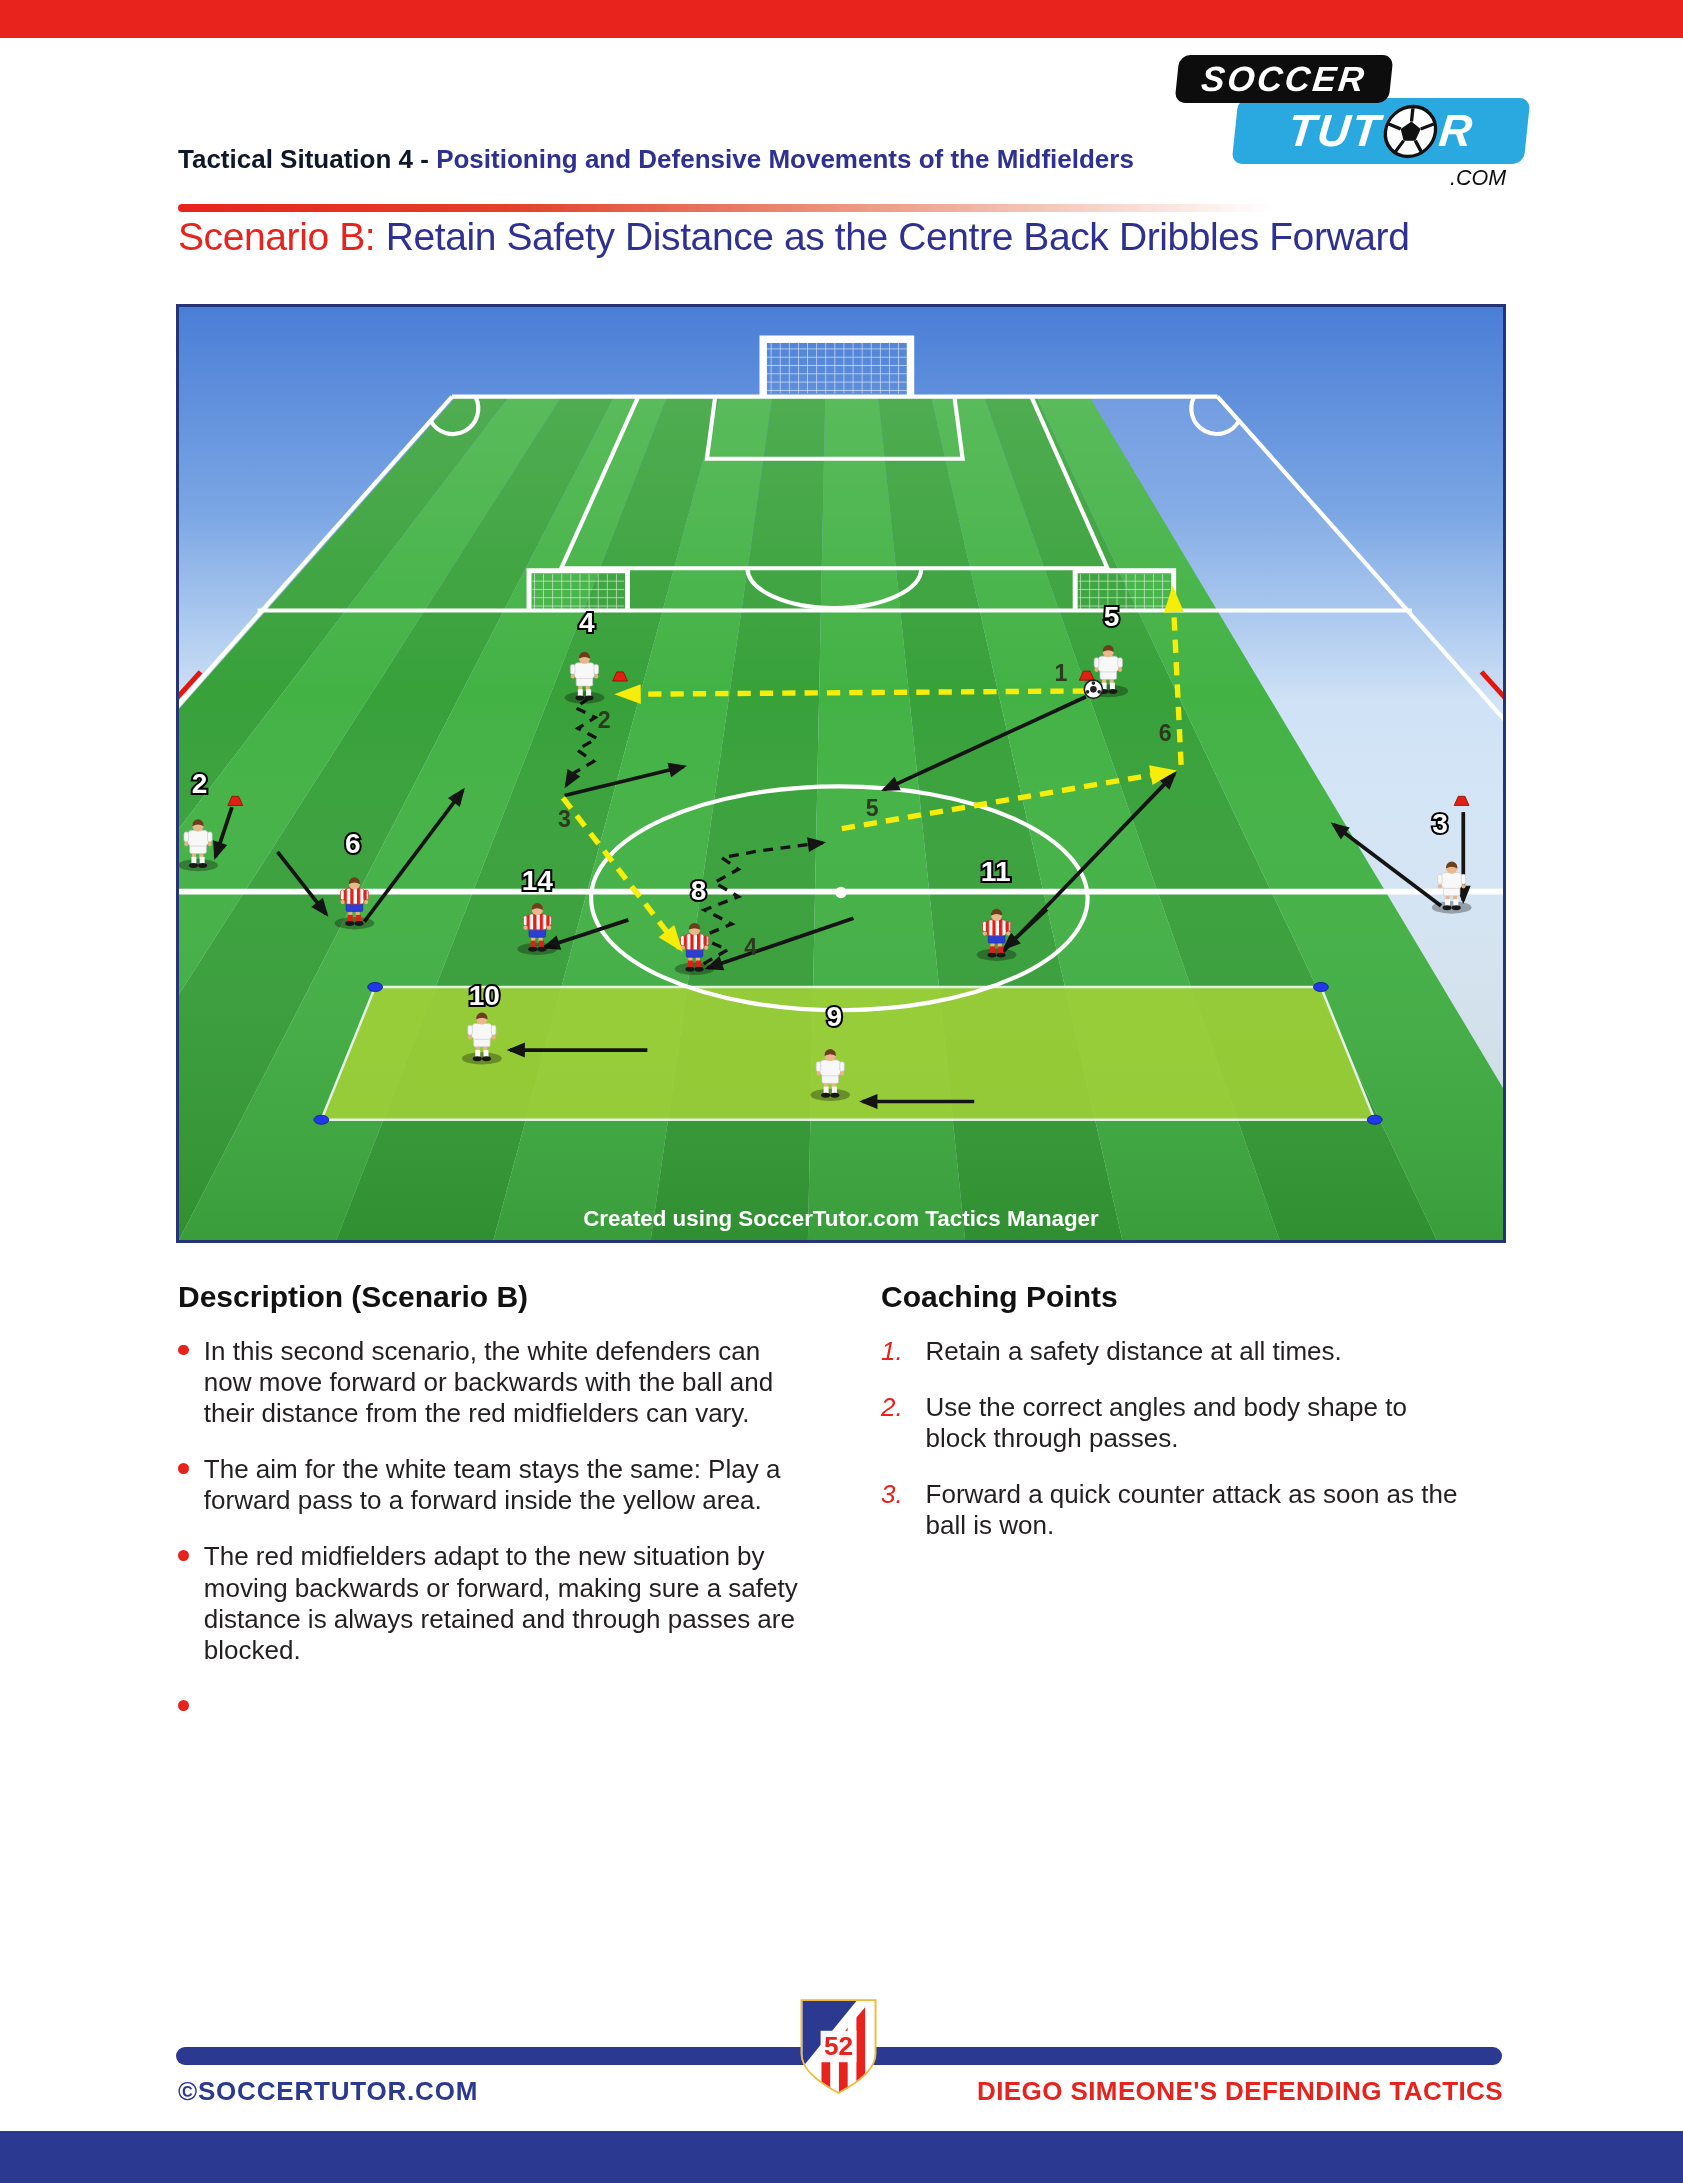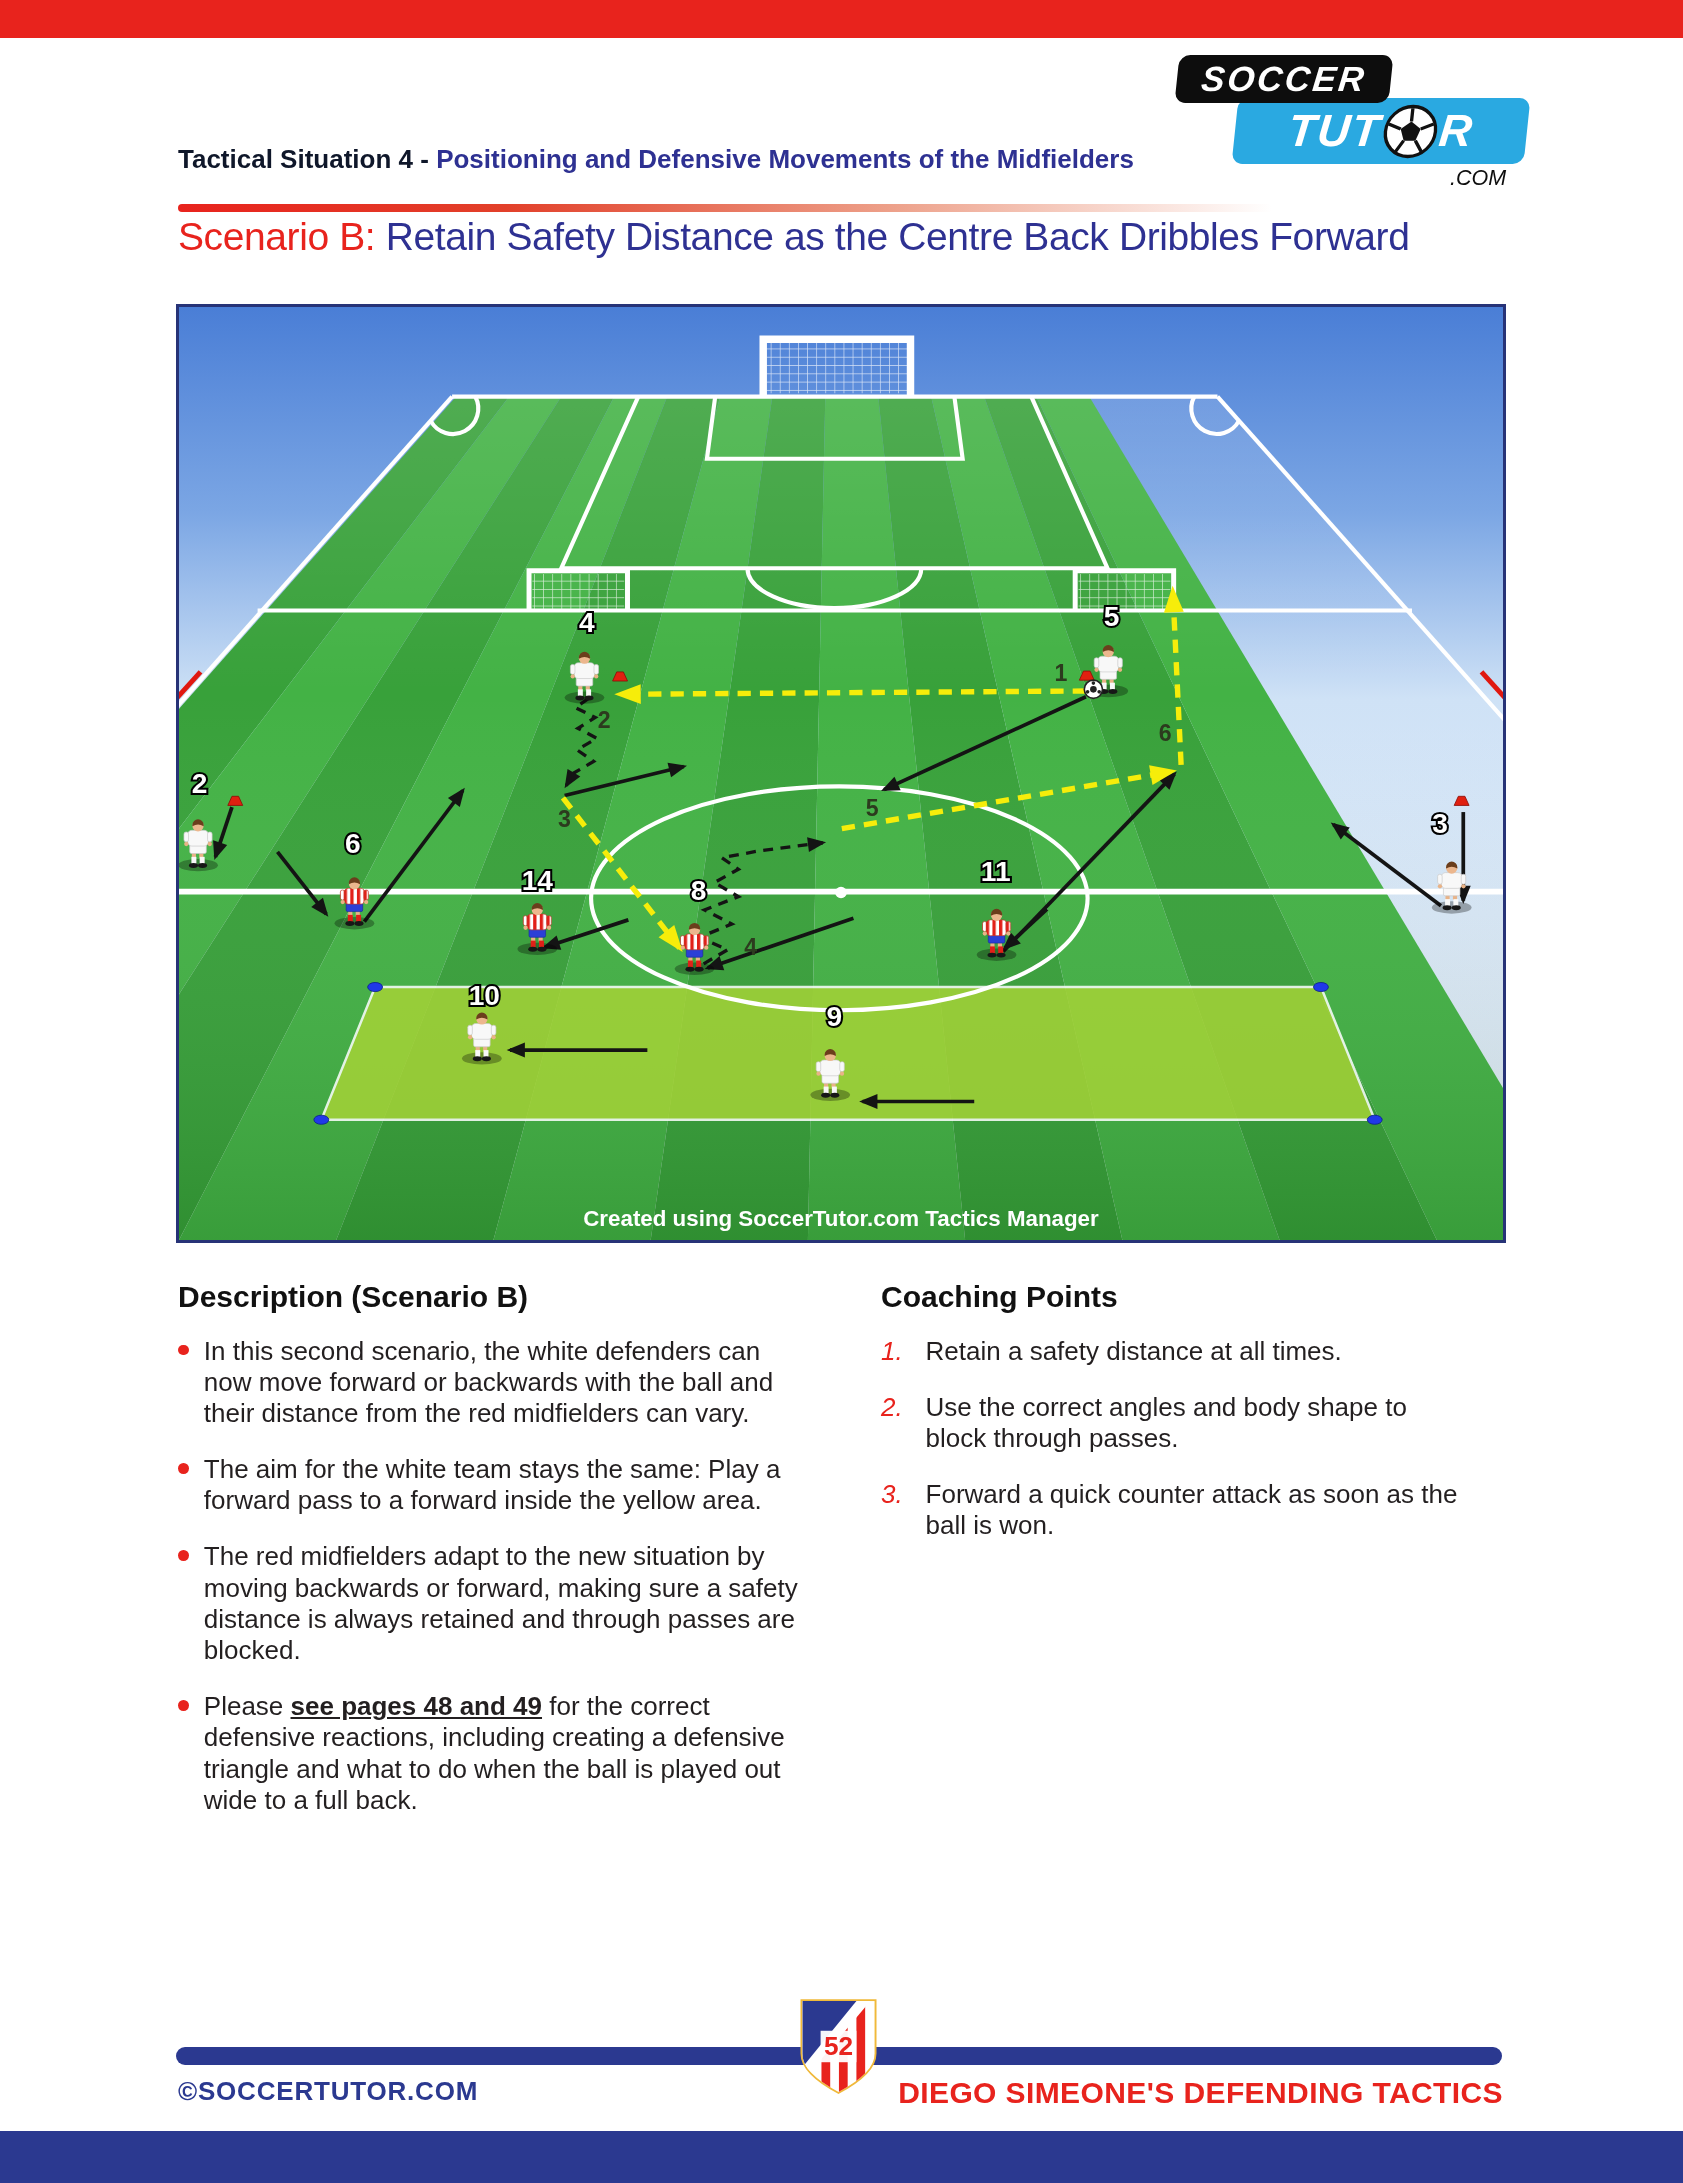--- a/index.html
+++ b/index.html
@@ -46,21 +46,21 @@
   .b-text{width:597px;font-size:26px;line-height:1.2;color:#231f20;}
   .b-link{font-weight:bold;text-decoration:underline;}
   .cp-row{display:flex;gap:11.6px;margin-bottom:25px;}
   .cp-num{width:33px;font-size:26px;font-style:italic;color:#e8231d;flex:0 0 auto;}
   .cp-text{width:547px;font-size:26px;line-height:1.2;color:#231f20;}
 
   
   .fbar{left:176px;top:2047px;width:1326px;height:18px;background:#2b3990;border-radius:9px;}
   .crest{left:797px;top:1997px;width:83px;height:99px;z-index:2;}
   .f-left{left:178px;top:2076px;font-size:26px;font-weight:bold;color:#2b3990;letter-spacing:0.8px;}
-  .f-right{right:181px;top:2076px;font-size:30px;font-weight:bold;color:#e8231d;letter-spacing:0.4px;}
+  .f-right{right:181px;top:2076px;font-size:26px;font-weight:bold;color:#e8231d;letter-spacing:0.4px;}
   .bottombar{left:0;top:2131px;width:1684px;height:52px;background:#2b3990;}
 </style>
 </head>
 <body>
 
 <div class="page">
 
   <div class="abs topbar"></div>
 
   <div class="abs header">
@@ -405,21 +405,20 @@
     <div class="bullet-row">
       <span class="dot"></span>
       <span class="b-text">The aim for the white team stays the same: Play a forward pass to a forward inside the yellow area.</span>
     </div>
     <div class="bullet-row">
       <span class="dot"></span>
       <span class="b-text">The red midfielders adapt to the new situation by moving backwards or forward, making sure a safety distance is always retained and through passes are blocked.</span>
     </div>
     <div class="bullet-row">
       <span class="dot"></span>
-      <span class="b-text"><span>Please </span><span class="b-link">see pages 48 and 49</span><span> for the correct defensive reactions, including creating a defensive triangle and what to do when the ball is played out wide to a full back.</span></span>
     </div>
   </div>
 
   <div class="abs col-right">
     <h3 class="sec-h">Coaching Points</h3>
     <div class="cp-row">
       <span class="cp-num">1.</span>
       <span class="cp-text">Retain a safety distance at all times.</span>
     </div>
     <div class="cp-row">

